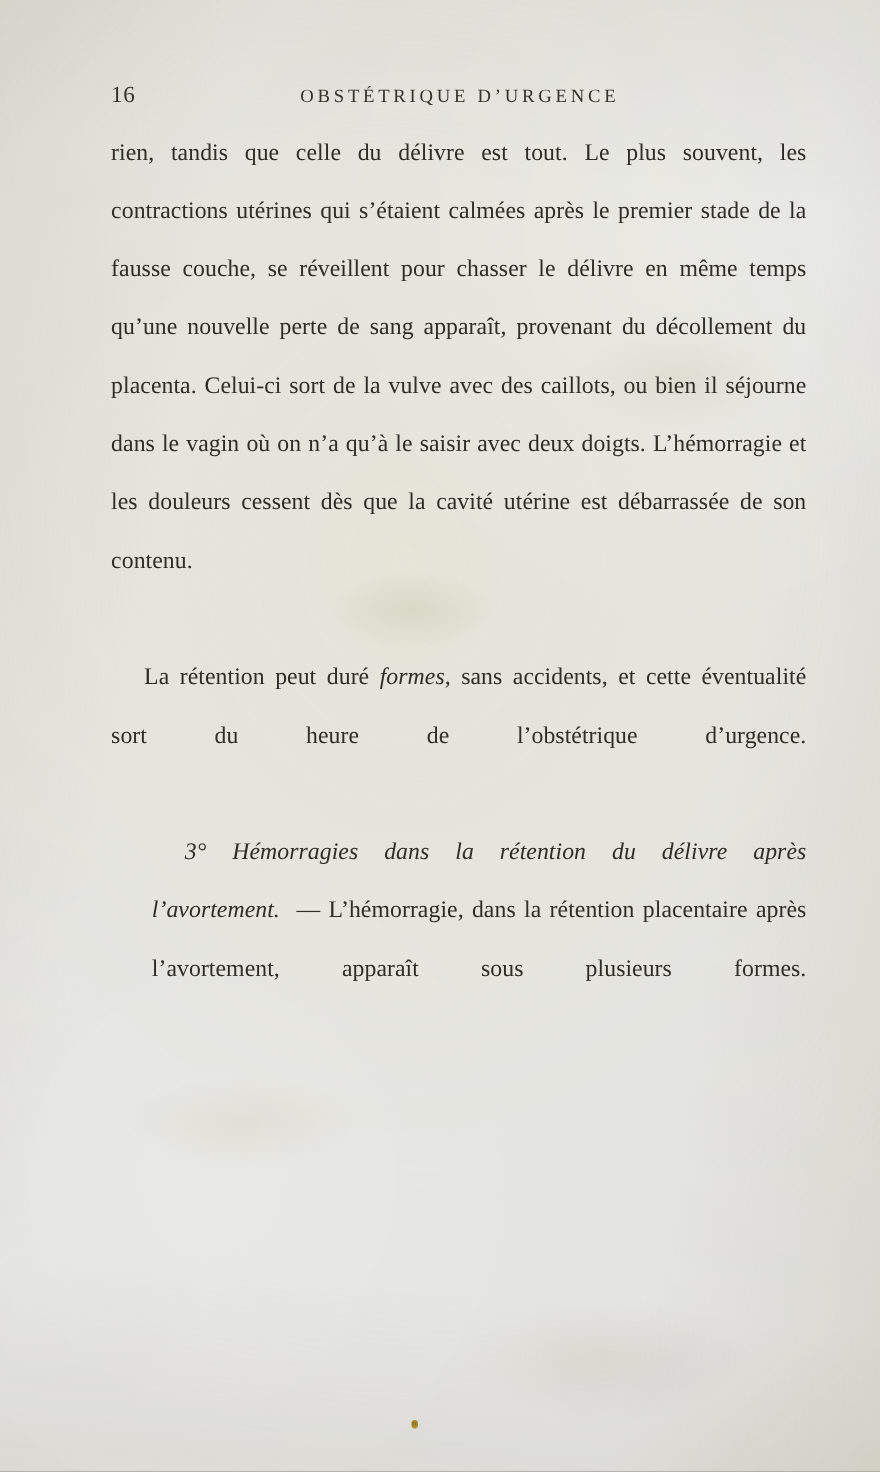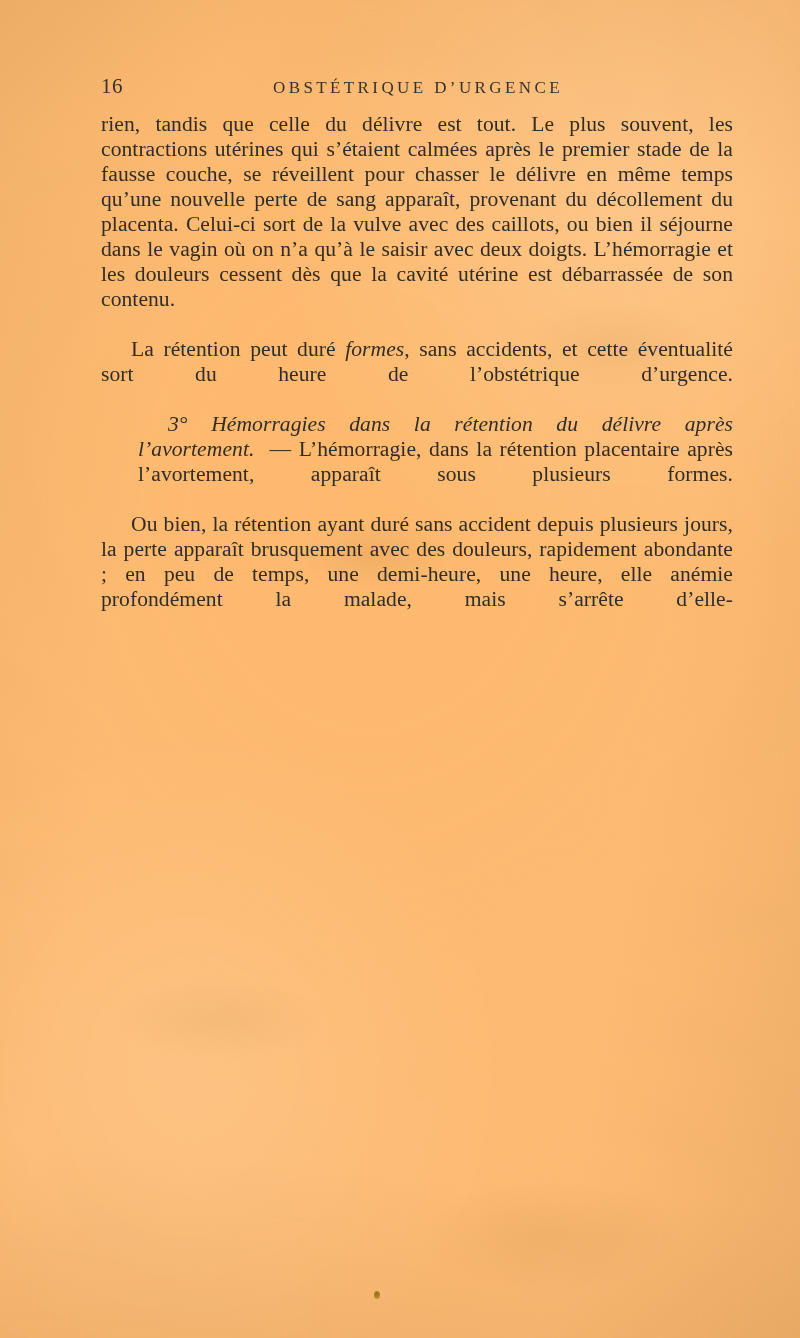--- a/index.html
+++ b/index.html
@@ -7,21 +7,21 @@
     margin: 0;
     padding: 0;
     background: #6b6b60;
   }
 
   .page {
     position: relative;
     width: 800px;
     height: 1338px;
     margin: 0 auto;
-    background: #fdba74;
+    background: #e5e5e5;
     overflow: hidden;
     font-family: "Liberation Serif", "DejaVu Serif", serif;
     color: #2f2d29;
     -webkit-font-smoothing: antialiased;
   }
 
   
   .paper-tone {
     position: absolute;
     inset: 0;
@@ -84,21 +84,21 @@
   .textblock {
     position: absolute;
     left: 101px;
     top: 112px;
     width: 632px;
   }
 
   p.para {
     margin: 0;
     font-size: 21.6px;
-    line-height: 25px;
+    line-height: 53px;
     text-align: justify;
     text-justify: inter-word;
     word-spacing: 0.6px;
     letter-spacing: 0.05px;
     color: #302d27;
   }
   p.para.indent { text-indent: 30px; }
   p.para + p.para { margin-top: 0; }
 
   p.para.gap-before { margin-top: 37px; margin-left: 37px; }
@@ -166,19 +166,18 @@
   <div class="textblock">
 
     <p class="para">rien, tandis que celle du délivre est tout. Le plus souvent, les contractions utérines qui s’étaient calmées après le premier stade de la fausse couche, se réveillent pour chasser le délivre en même temps qu’une nouvelle perte de sang apparaît, provenant du décollement du placenta. Celui-ci sort de la vulve avec des caillots, ou bien il séjourne dans le vagin où on n’a qu’à le saisir avec deux doigts. L’hémorragie et les douleurs cessent dès que la cavité utérine est débarrassée de son contenu.</p>
 
 
     <p class="para indent"><span>La rétention peut duré </span><em class="ital">formes</em><span>, sans accidents, et cette éventualité sort du heure de l’obstétrique d’urgence.</span></p>
 
 
     <p class="para indent gap-before"><em class="heading-run">3°</em><em class="heading-run">&nbsp;</em><em class="heading-run">Hémorragies dans la rétention du délivre après l’avortement.</em><span>&nbsp; </span><span>—</span><span>&nbsp;</span><span>L’hémorragie, dans la rétention placentaire après l’avortement, apparaît sous plusieurs formes.</span></p>
 
-    <p class="para indent">Ou bien, la rétention ayant duré sans accident depuis plusieurs jours, la perte apparaît brusquement avec des douleurs, rapidement abondante ; en peu de temps, une demi-heure, une heure, elle anémie profondément la malade, mais s’arrête d’elle-</p>
 
   </div>
 
   <div class="ink-speck"></div>
 
 </div>
 
 </body></html>

